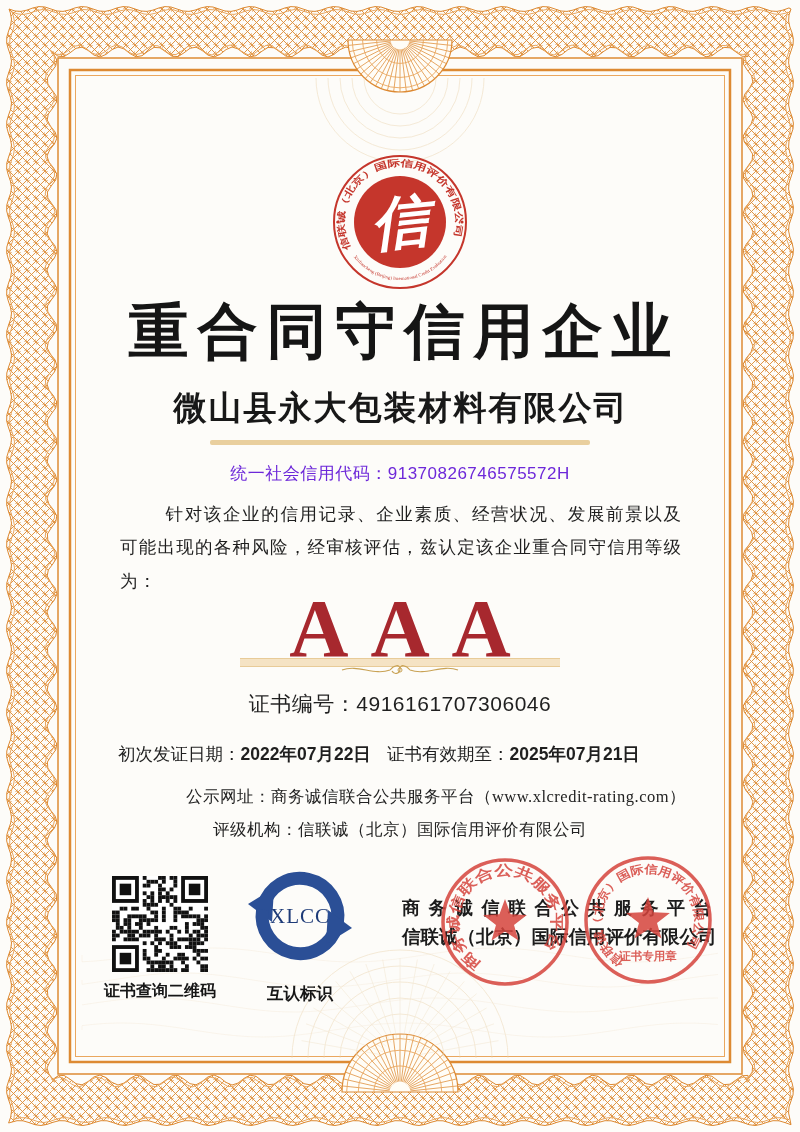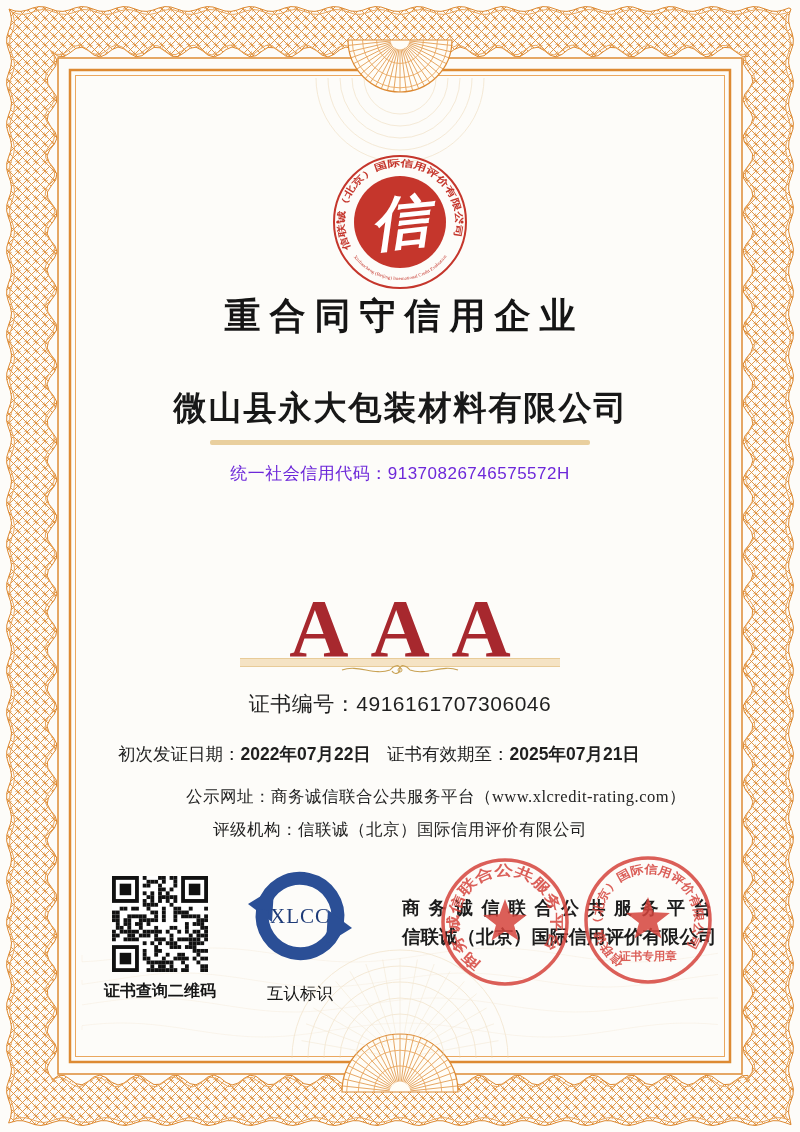--- a/index.html
+++ b/index.html
@@ -6,21 +6,21 @@
   .certificate{
     position:relative;width:800px;height:1132px;margin:0 auto;
     background:#fdfcf9;overflow:hidden;
     font-family:"Liberation Serif","DejaVu Serif",serif;
   }
   .border-svg{position:absolute;left:0;top:0;width:800px;height:1132px;}
   .abs{position:absolute;}
   .logo-wrap{left:328px;top:150px;width:144px;height:144px;}
   .cert-title{
     left:0;top:292px;width:800px;text-align:center;
-    font-size:36px;font-weight:bold;color:#151515;
+    font-size:60px;font-weight:bold;color:#151515;
     letter-spacing:9px;padding-left:9px;box-sizing:border-box;
   }
   .company-name{
     left:0;top:386px;width:800px;text-align:center;
     font-family:"Liberation Sans","DejaVu Sans",sans-serif;
     font-size:33px;font-weight:bold;color:#181818;letter-spacing:2px;padding-left:2px;box-sizing:border-box;
   }
   .company-underline{left:210px;top:440px;width:380px;height:5px;background:#e9cf9e;border-radius:2px;}
   .credit-code{
     left:0;top:462px;width:800px;text-align:center;
@@ -47,21 +47,21 @@
   .dates-row{left:0;top:742px;width:800px;height:24px;font-size:17.5px;color:#1f1f1f;}
   .date-left{position:absolute;left:118px;top:0;}
   .date-right{position:absolute;left:387px;top:0;}
   .date-value{font-family:"Liberation Sans","DejaVu Sans",sans-serif;font-weight:600;}
   .info-line{left:0;width:800px;text-align:center;font-size:16.5px;color:#222;letter-spacing:.5px;}
   .website-line{top:786px;margin-left:36px;}
   .agency-line{top:819px;}
   .qr-wrap{left:112px;top:876px;width:96px;height:96px;}
   .qr-label{left:84px;top:981px;width:152px;text-align:center;font-size:16px;font-weight:bold;color:#161616;}
   .xlcc-wrap{left:238px;top:866px;width:124px;height:110px;}
-  .xlcc-label{left:240px;top:983px;width:120px;text-align:center;font-size:16.5px;font-weight:normal;color:#161616;}
+  .xlcc-label{left:240px;top:983px;width:120px;text-align:center;font-size:16.5px;font-weight:bold;color:#161616;}
   .footer-org-1{
     left:402px;top:896px;width:316px;white-space:nowrap;
     font-size:18px;font-weight:bold;color:#1b1b1b;letter-spacing:8.5px;
   }
   .footer-org-2{
     left:402px;top:924px;width:316px;white-space:nowrap;
     font-size:18.5px;font-weight:bold;color:#1b1b1b;letter-spacing:0;
   }
   .seals-wrap{left:430px;top:850px;width:300px;height:142px;}
 </style>
@@ -193,20 +193,21 @@
         <text x="72" y="92" text-anchor="middle" font-size="58" fill="#ffffff" font-style="italic" font-weight="bold" transform="rotate(-6 72 72)" font-family="&quot;Liberation Serif&quot;,&quot;DejaVu Serif&quot;,serif">信</text>
       </svg></div>
 
   <div class="abs cert-title">重合同守信用企业</div>
 
   <div class="abs company-name">微山县永大包装材料有限公司</div>
   <div class="abs company-underline"></div>
 
   <div class="abs credit-code"><span>统一社会信用代码：</span><span>91370826746575572H</span></div>
 
+  <div class="abs body-paragraph">针对该企业的信用记录、企业素质、经营状况、发展前景以及可能出现的各种风险，经审核评估，兹认定该企业重合同守信用等级为：</div>
 
   <div class="abs rating">AAA</div>
 
   <div class="abs divider">
     <div class="bar"></div>
     <svg id="divider-flourish" style="position:absolute;left:100px;top:5px;" width="120" height="14" viewBox="0 0 120 14">
         <path d="M2,7 C18,1 34,13 50,7 M118,7 C102,1 86,13 70,7 M50,7 C54,2 60,1 60,6 C60,11 54,12 52,8 M70,7 C66,2 60,1 60,6" fill="none" stroke="#c9a254" stroke-width="1.2"></path>
         <circle cx="60" cy="7" r="2" fill="none" stroke="#c9a254" stroke-width="1"></circle>
       </svg>
   </div>

